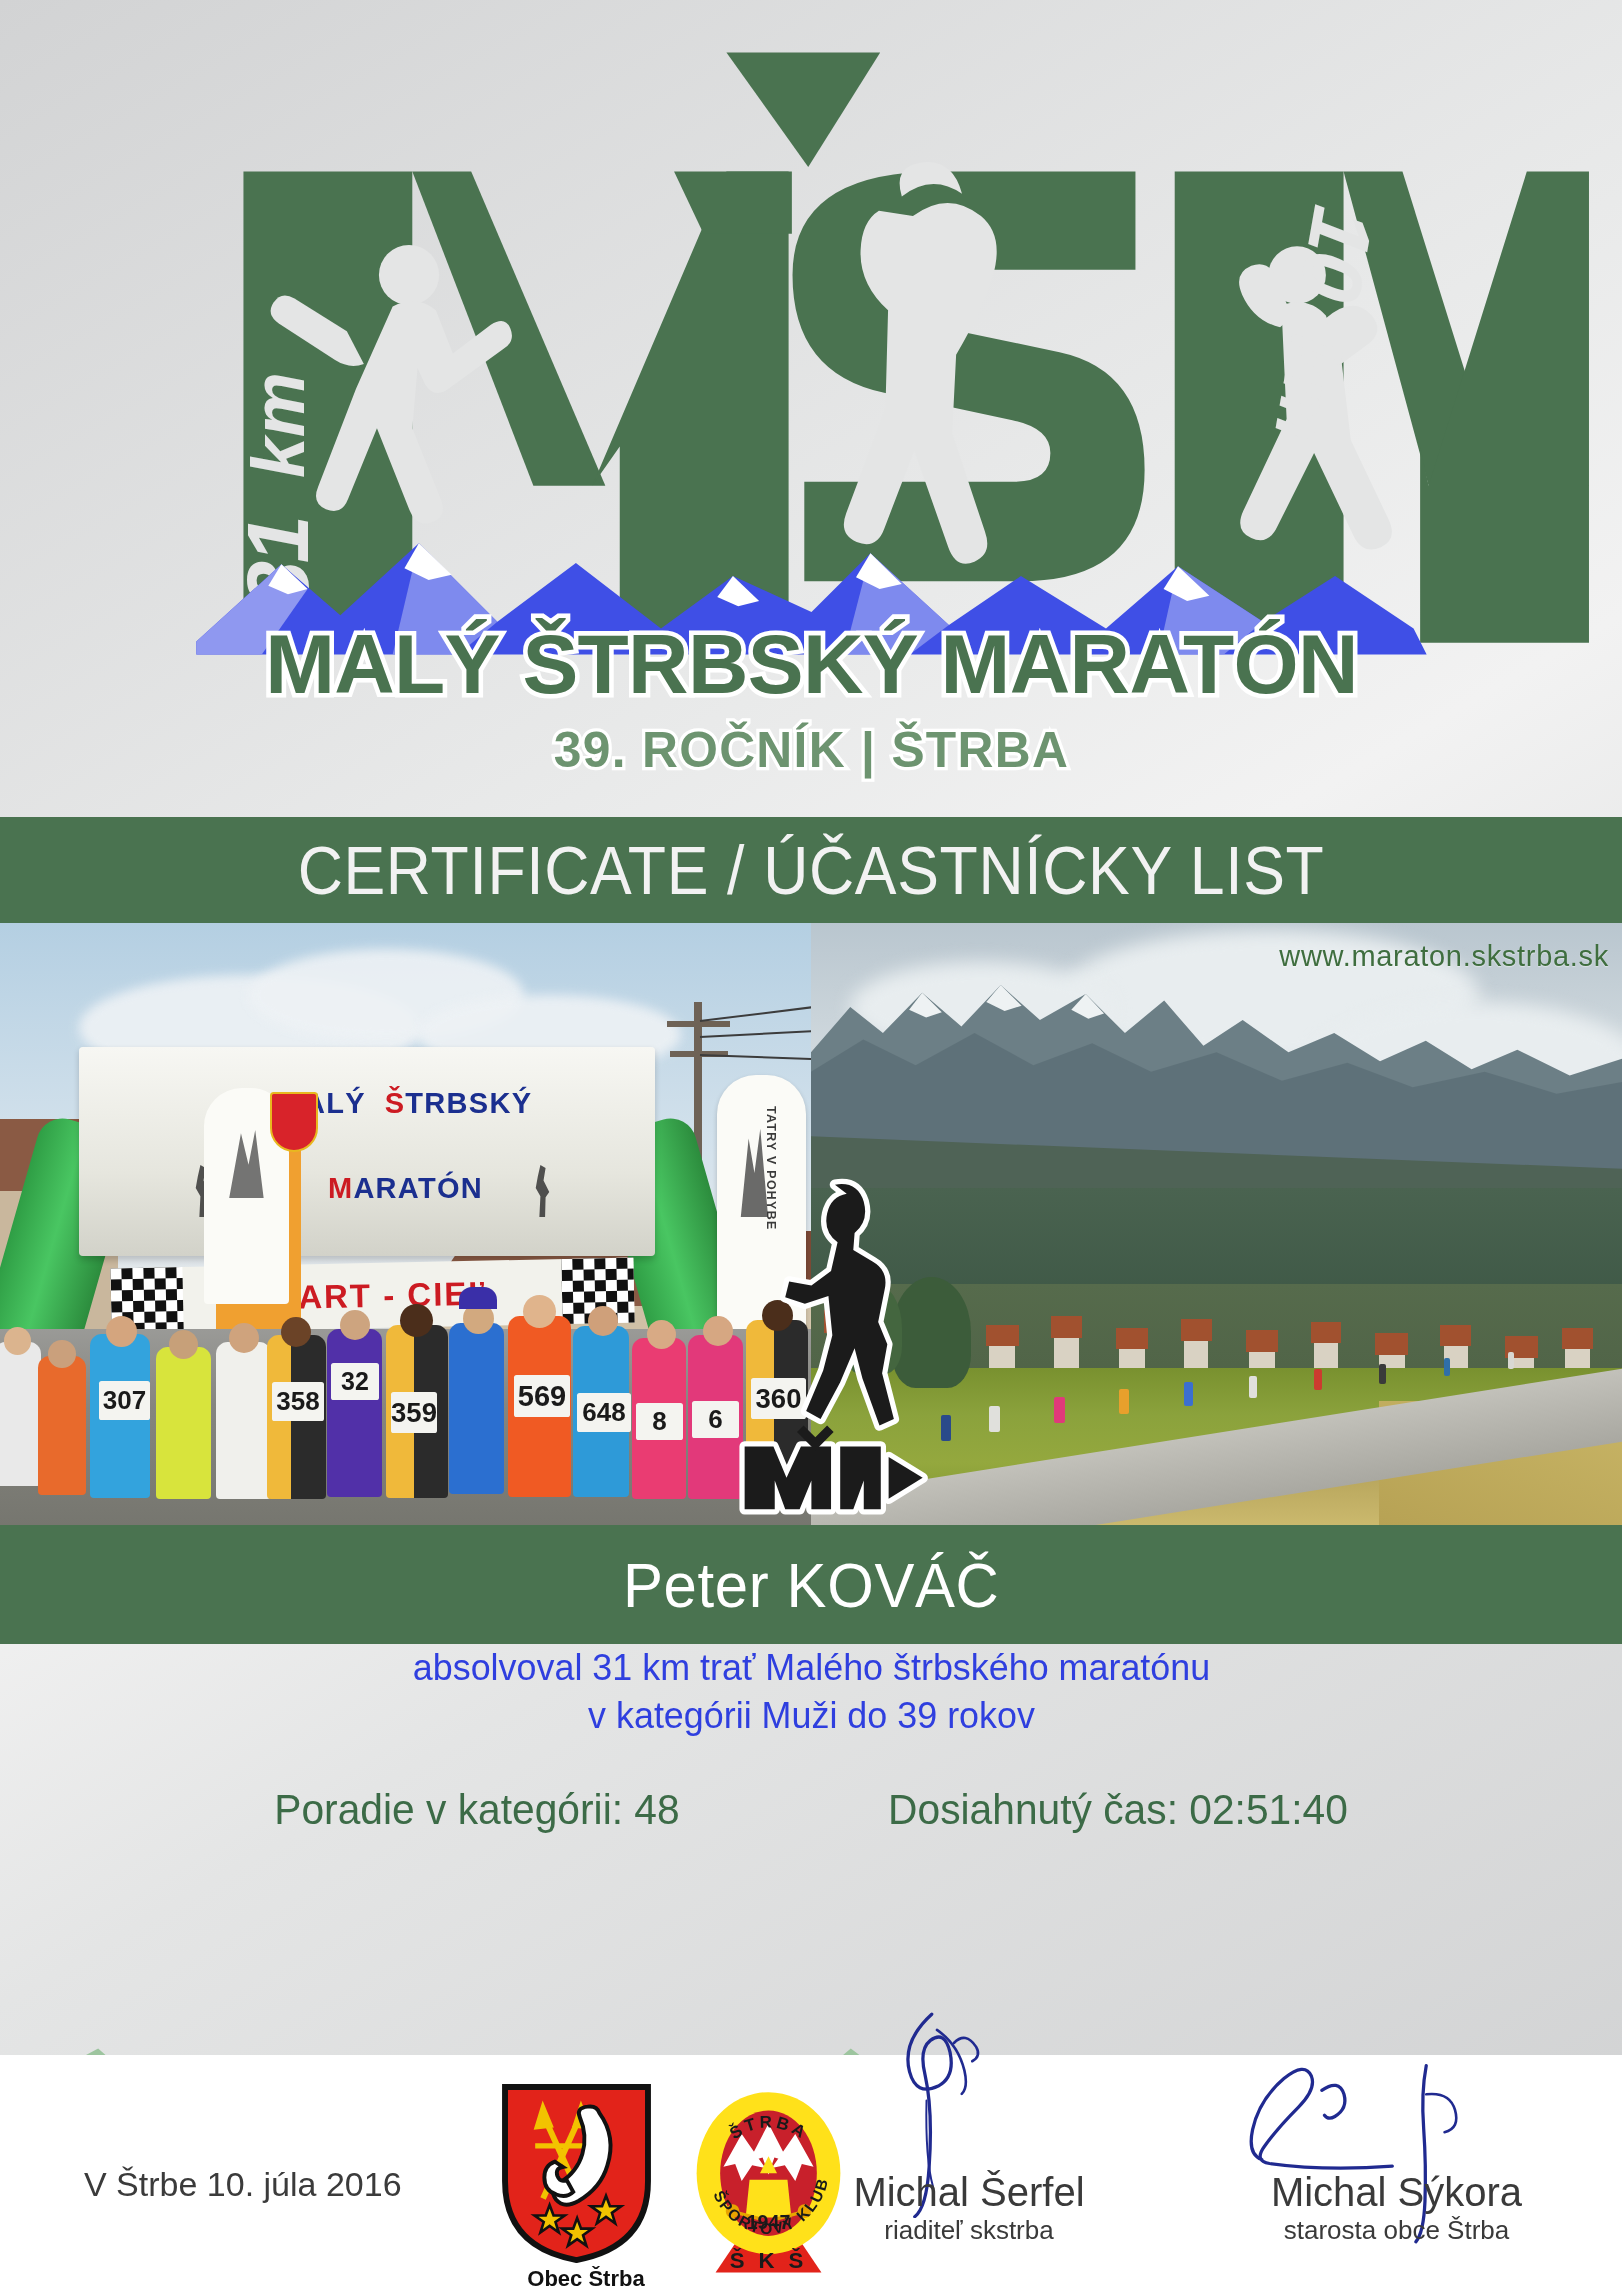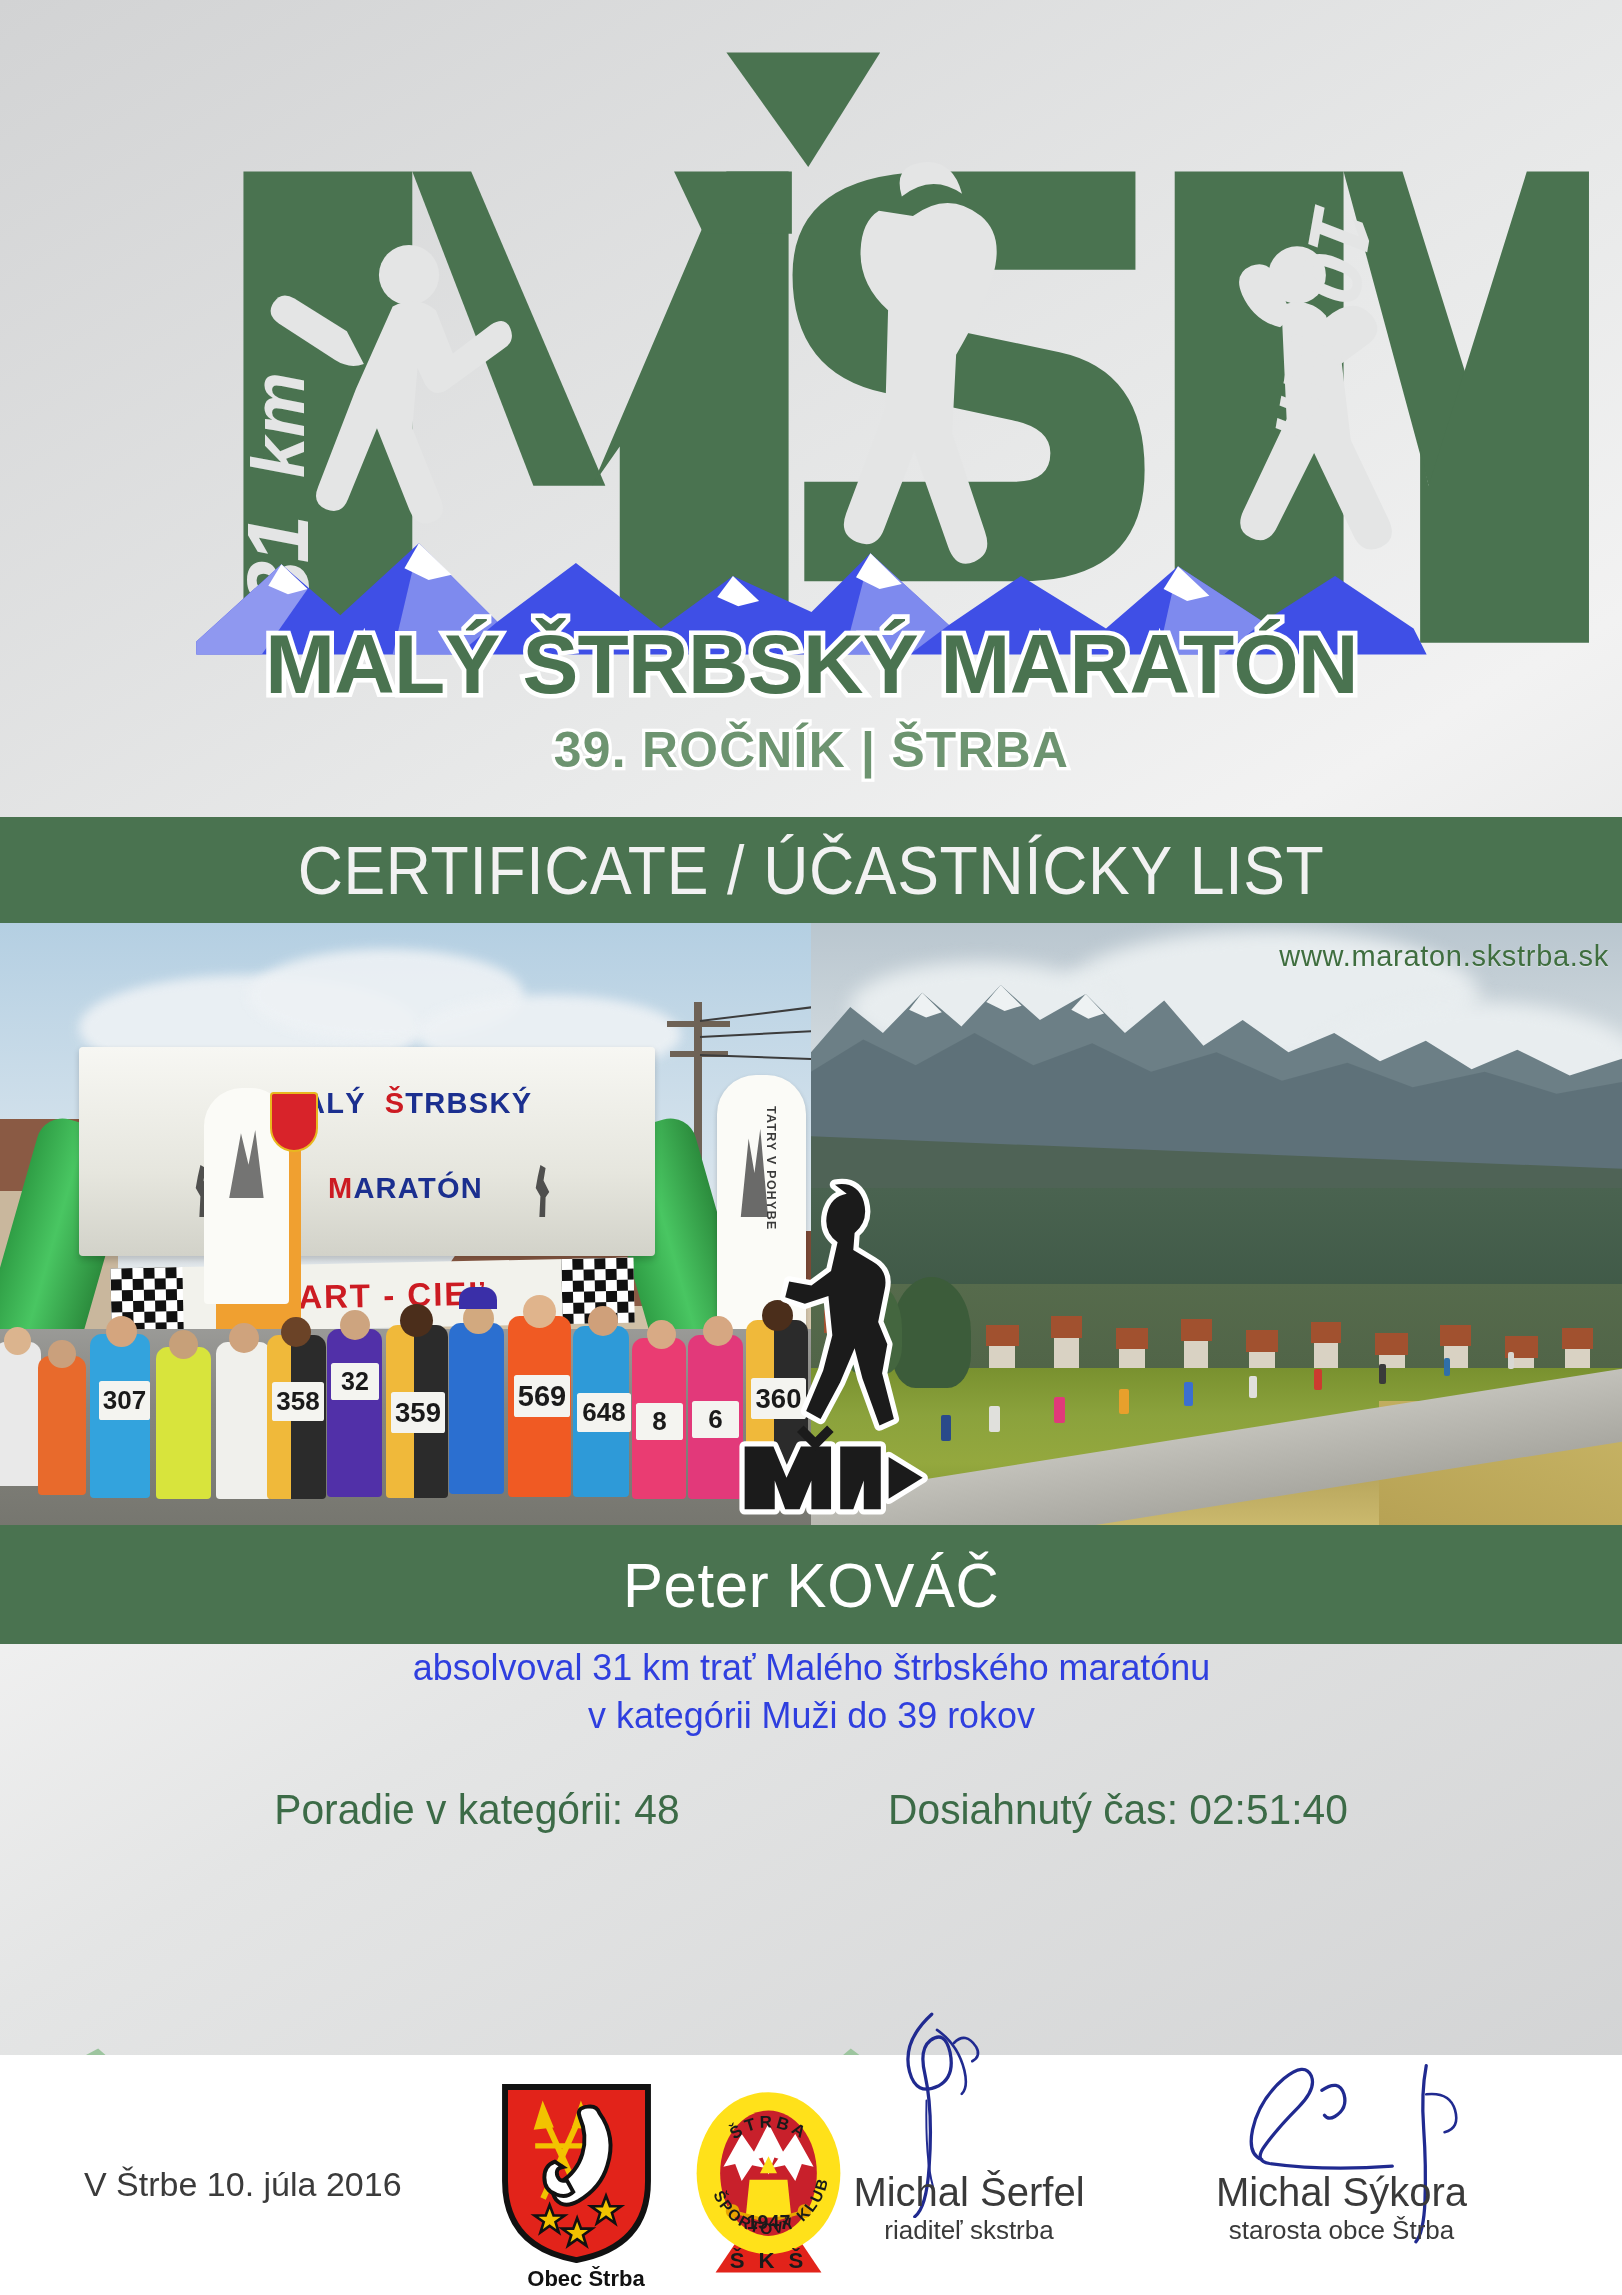--- a/index.html
+++ b/index.html
@@ -272,21 +272,21 @@
       <div class="runner-blob" style="left:267px;top:412px;width:59px;height:164px;background:linear-gradient(90deg,#f0b93a 40%,#2b2b2b 40%);"></div>
       <div class="head" style="left:281px;top:394px;width:30px;height:30px;background:#6b4327;"></div>
       <div class="bib" style="left:272px;top:459px;width:52px;height:39px;font-size:26px;">358</div>
 
       <div class="runner-blob" style="left:327px;top:406px;width:55px;height:168px;background:#5130a8;"></div>
       <div class="head" style="left:340px;top:387px;width:30px;height:30px;background:#cda47f;"></div>
       <div class="bib" style="left:331px;top:440px;width:48px;height:37px;font-size:25px;">32</div>
 
       <div class="runner-blob" style="left:386px;top:402px;width:62px;height:173px;background:linear-gradient(90deg,#f0b93a 45%,#2b2b2b 45%);"></div>
       <div class="head" style="left:400px;top:381px;width:33px;height:33px;background:#4b2e1b;"></div>
-      <div class="bib" style="left:391px;top:469px;width:54px;height:41px;font-size:27.5px;">359</div>
+      <div class="bib" style="left:391px;top:469px;width:46px;height:41px;font-size:27.5px;">359</div>
 
       <div class="runner-blob" style="left:449px;top:400px;width:55px;height:171px;background:#2b6fd0;"></div>
       <div class="head" style="left:463px;top:380px;width:31px;height:31px;background:#d2a97f;"></div>
       <div style="position:absolute;left:459px;top:364px;width:38px;height:22px;background:#3a2fa8;border-radius:13px 13px 0 0;"></div>
 
       <div class="runner-blob" style="left:508px;top:393px;width:63px;height:181px;background:#f05a23;"></div>
       <div class="head" style="left:523px;top:372px;width:33px;height:33px;background:#e0b48c;"></div>
       <div class="bib" style="left:514px;top:452px;width:56px;height:42px;font-size:29px;">569</div>
 
       <div class="runner-blob" style="left:573px;top:403px;width:56px;height:171px;background:#2e9ad8;"></div>
@@ -481,20 +481,20 @@
       <div class="signame">Michal Šerfel</div>
       <div class="sigrole">riaditeľ skstrba</div>
     </div>
 
     <svg class="sig-svg" style="left:1230px;top:-26px;width:275px;height:222px;" viewBox="0 0 420 340" xmlns="http://www.w3.org/2000/svg">
       <path d="M48,200 q-22,-8 -14,-46 q10,-46 48,-78 q32,-26 42,-4 q8,20 -20,48 q-32,32 -52,60 q-16,22 8,26 q86,12 188,4" fill="none" stroke="#202a90" stroke-width="5" stroke-linecap="round"></path>
       <path d="M140,94 q26,-18 34,6 q6,22 -14,34 q-10,6 -16,-2" fill="none" stroke="#202a90" stroke-width="5" stroke-linecap="round"></path>
       <path d="M300,56 q-8,42 -4,96 q4,58 2,112 q-2,48 -14,62" fill="none" stroke="#202a90" stroke-width="5" stroke-linecap="round"></path>
       <path d="M300,100 q36,-4 44,24 q8,28 -16,34" fill="none" stroke="#202a90" stroke-width="4" stroke-linecap="round"></path>
     </svg>
-    <div class="sigwrap" style="left:1191px;top:115px;width:301px;">
+    <div class="sigwrap" style="left:1246px;top:115px;width:301px;">
       <div class="signame">Michal Sýkora</div>
       <div class="sigrole">starosta obce Štrba</div>
     </div>
   </div>
 
 </div>
 
 
 </body></html>

